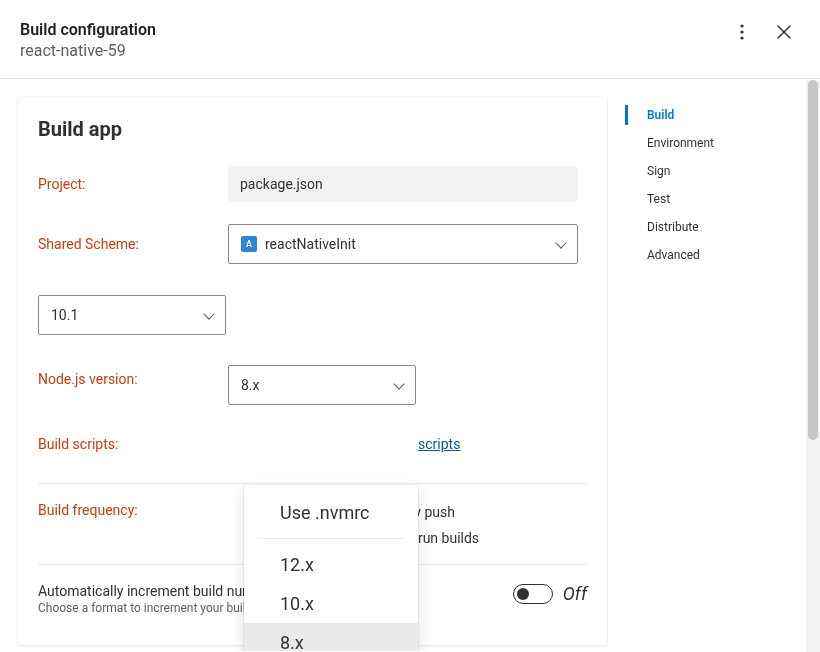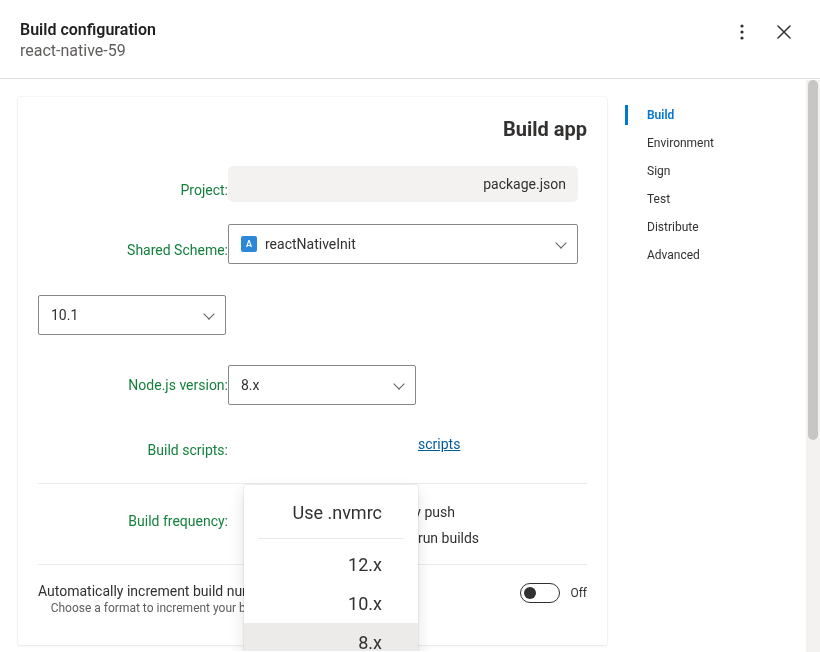--- a/index.html
+++ b/index.html
@@ -50,21 +50,20 @@
     }
     
     .body {
       display: flex;
       height: calc(100% - 80px);
     }
     .content-scroll {
       flex: 1;
       overflow-y: auto;
       padding: 18px;
-      text-align: right;
     }
     .card {
       background: #fff;
       box-shadow: 0 1px 3px rgba(0,0,0,0.08), 0 0 0 1px rgba(0,0,0,0.03);
       border-radius: 2px;
       padding: 20px 20px 30px 20px;
       position: relative;
     }
     .card-title {
       font-size: 20px;
@@ -74,22 +73,21 @@
     .form-row {
       display: flex;
       align-items: center;
       min-height: 42px;
       margin-bottom: 18px;
     }
     .form-label {
       width: 190px;
       flex-shrink: 0;
       font-size: 14px;
-      color: #15803d;
-      margin-top: 11px;
+      color: #c2410c;
     }
     .form-control-wrap {
       flex: 1;
       display: flex;
       align-items: center;
     }
     .readonly-field {
       width: 350px;
       background: #f3f2f1;
       padding: 10px 12px;
@@ -166,21 +164,21 @@
       background: #fff;
     }
     .switch::after {
       content: "";
       position: absolute;
       left: 3px; top: 3px;
       width: 12px; height: 12px;
       background: #323130;
       border-radius: 50%;
     }
-    .toggle-state { font-size: 12px; }
+    .toggle-state { font-size: 18px; font-style: italic; }
 
     
     .dropdown {
       position: absolute;
       left: 226px;
       top: 388px;
       width: 174px;
       background: #fff;
       border-radius: 2px;
       box-shadow: 0 6px 16px rgba(0,0,0,0.12), 0 0 0 1px rgba(0,0,0,0.05);

